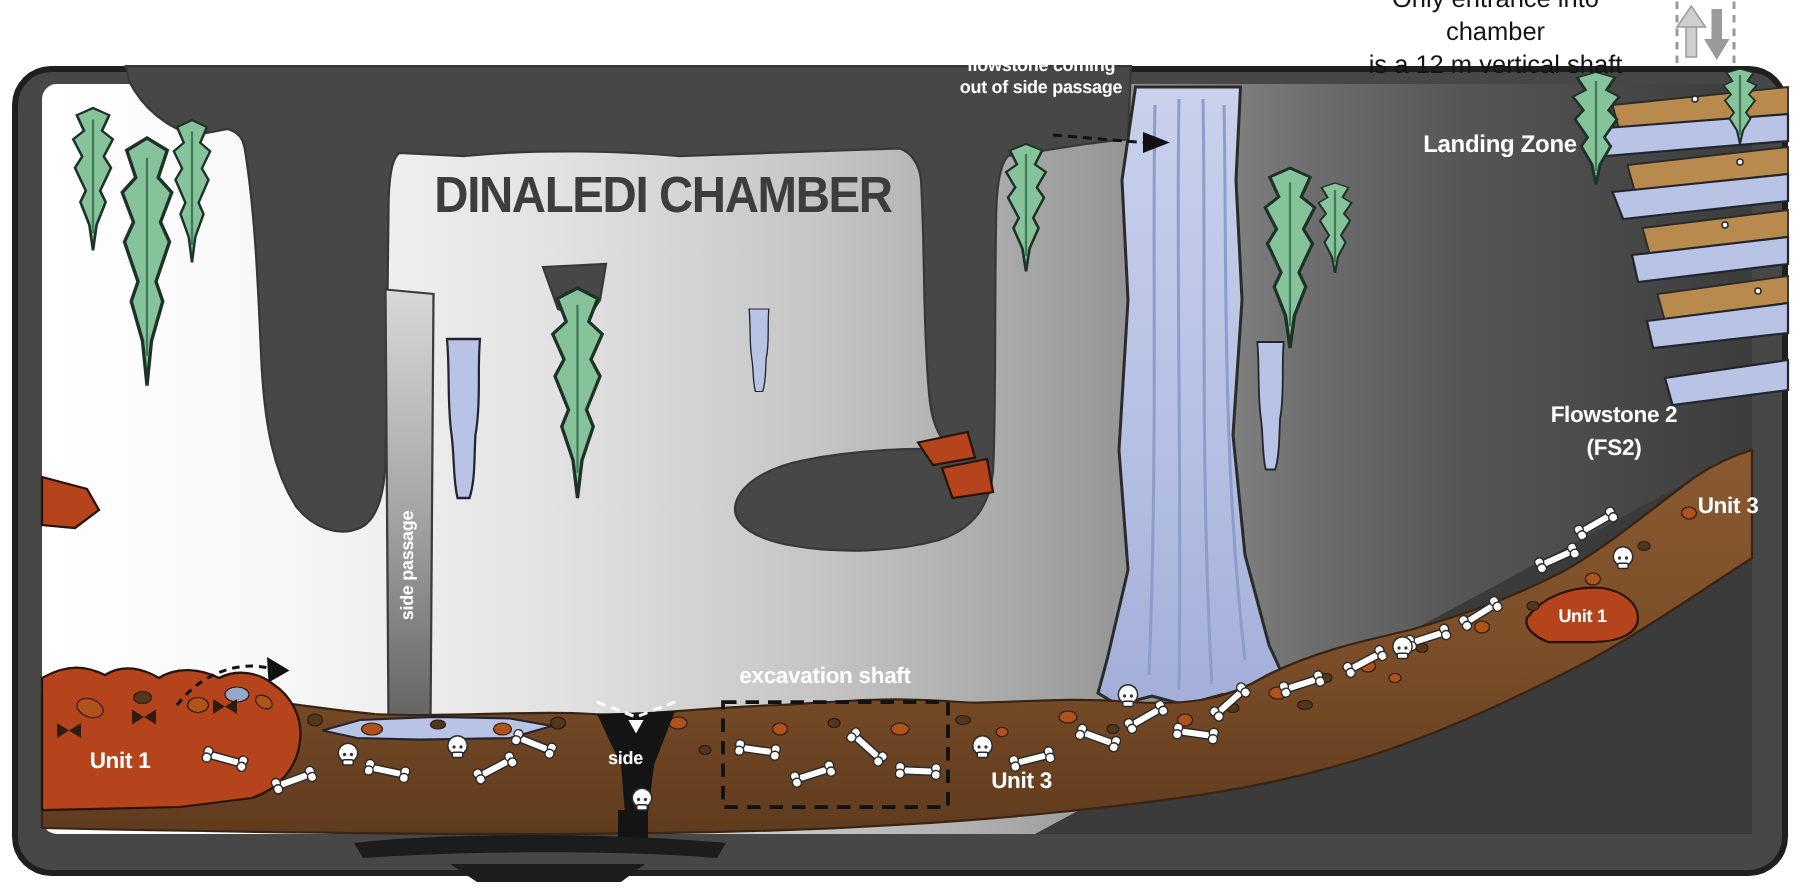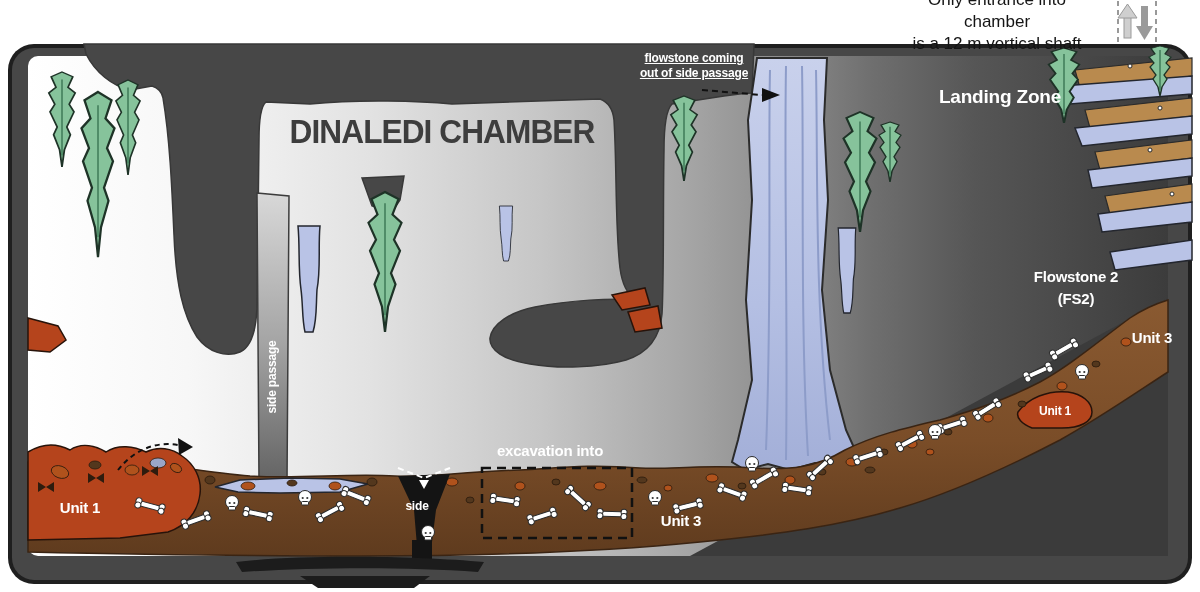--- a/index.html
+++ b/index.html
@@ -9,21 +9,21 @@
   
   .rock-fill{fill:var(--rock,#474747);}
   .green{fill:var(--speleothem_green,#86c39b);stroke:#1e3327;stroke-width:1.5;vector-effect:non-scaling-stroke;}
   .blue{fill:var(--flowstone_blue,#b9c3e6);stroke:#23262e;stroke-width:1.5;vector-effect:non-scaling-stroke;}
   .orange{fill:var(--unit1_orange,#b5441c);stroke:#27130a;stroke-width:1.5;}
   .bone-w{fill:var(--bone_white,#ffffff);stroke:#2b2b2b;stroke-width:1;}
   .tan{fill:#b98a4e;stroke:#2b2b2b;stroke-width:1.2;}
   
   .lbl{position:absolute;transform:translate(-50%,-50%);color:#fff;font-weight:bold;
        text-align:center;white-space:pre-line;letter-spacing:-0.2px;line-height:1.45;}
-  .lbl-16{font-size:19px;padding-left:32px;}
+  .lbl-16{font-size:16px;padding-left:32px;}
   .lbl-15{font-size:15px;}
   .lbl-12{font-size:12px;line-height:1.25;}
   .title{position:absolute;transform:translate(-50%,-50%) scaleX(.93);color:#3d3d3d;
          font-weight:bold;font-size:34px;letter-spacing:-1px;white-space:nowrap;}
   .note{position:absolute;transform:translate(-50%,-50%);color:#141414;font-weight:normal;
         font-size:17px;line-height:1.3;text-align:center;white-space:pre-line;}
   .rot{transform:translate(-50%,-50%) rotate(-90deg);}
 </style>
 </head>
 <body>
@@ -253,25 +253,25 @@
     <g>
       <rect x="1141" y="6" width="7" height="22" fill="#9a9a9a"></rect>
       <polygon points="1136,26 1144.5,40 1153,26" fill="#9a9a9a"></polygon>
     </g>
   </g>
 </svg>
 
 <div class="note" style="left:997px;top:22px;">Only entrance into chamber
 is a 12 m vertical shaft</div>
 <div class="title" style="left:442px;top:131px;">DINALEDI CHAMBER</div>
-<div class="lbl lbl-12" style="left:694px;top:66px;text-decoration:underline;">flowstone coming
+<div class="lbl lbl-12" style="left:694px;top:51px;">flowstone coming
 out of side passage</div>
 <div class="lbl lbl-12 rot" style="left:272px;top:377px;">side passage</div>
 <div class="lbl lbl-16" style="left:984px;top:97px;">Landing Zone</div>
 <div class="lbl lbl-15" style="left:1044px;top:288px;margin-left:32px;">Flowstone 2 (FS2)</div>
 <div class="lbl lbl-15" style="left:1152px;top:338px;">Unit 3</div>
 <div class="lbl lbl-12" style="left:1055px;top:411px;">Unit 1</div>
-<div class="lbl lbl-15" style="left:550px;top:451px;">excavation into</div>
+<div class="lbl lbl-15" style="left:550px;top:451px;">excavation shaft</div>
 <div class="lbl lbl-12" style="left:417px;top:506px;">side</div>
 <div class="lbl lbl-15" style="left:681px;top:521px;">Unit 3</div>
 <div class="lbl lbl-15" style="left:80px;top:508px;">Unit 1</div>
 
 </div>
 
 </body></html>

